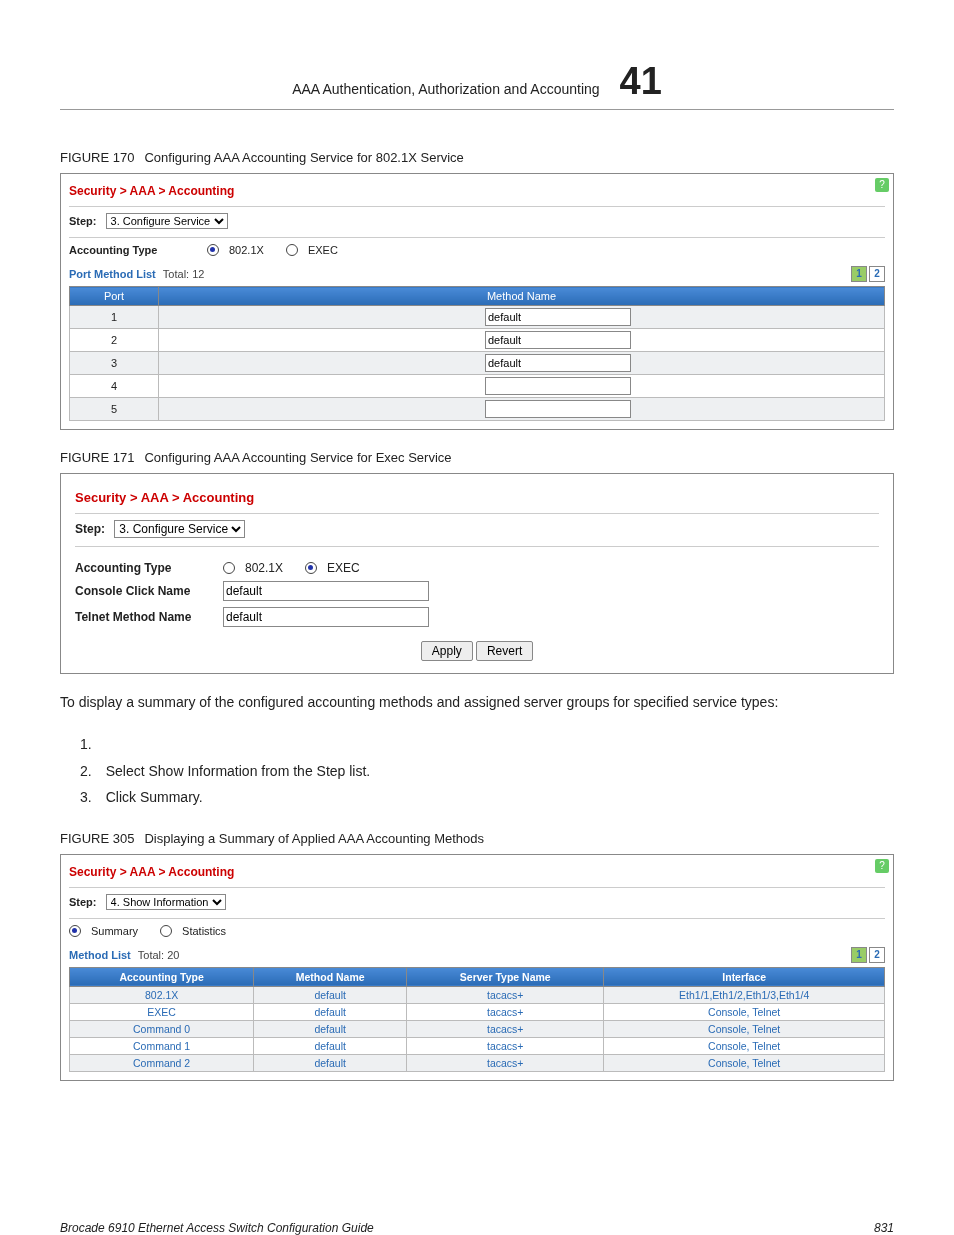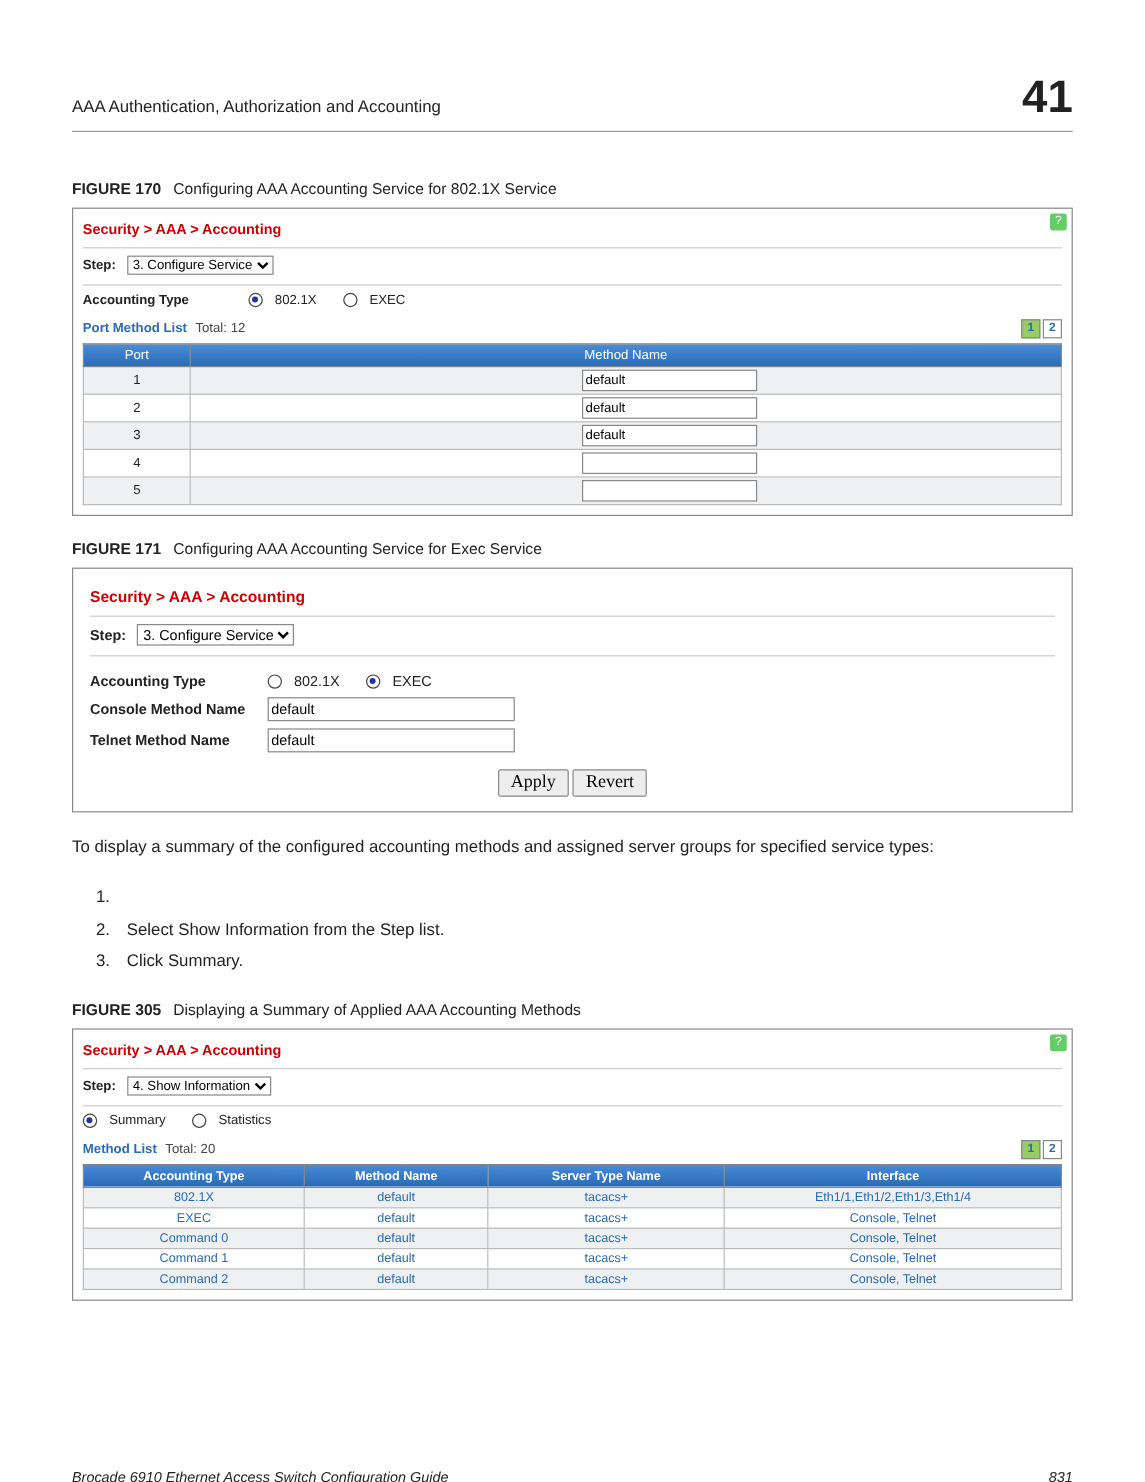--- a/index.html
+++ b/index.html
@@ -8,31 +8,31 @@
     background: #fff;
     width: 954px;
     font-size: 13px;
     color: #222;
   }
   .page {
     padding: 60px 60px 30px 60px;
   }
   .header-row {
     display: flex;
-    justify-content: space-between;
+    justify-content: center;
     align-items: baseline;
     gap: 20px;
     border-bottom: 1px solid #999;
     padding-bottom: 6px;
     margin-bottom: 40px;
   }
   .header-title { font-size: 14px; }
   .header-num { font-size: 38px; font-weight: bold; }
   .fig-caption { font-size: 13px; margin: 20px 0 8px 0; }
-  .fig-caption b { font-weight: bold; margin-right: 10px; }
+  .fig-caption b { font-weight: normal; margin-right: 10px; }
   .panel {
     border: 1px solid #888;
     padding: 6px 8px 8px 8px;
     font-size: 11px;
     margin-bottom: 10px;
     position: relative;
   }
   .breadcrumb { color: #c00; font-weight: bold; font-size: 12px; margin: 4px 0 8px 0; }
   .help-icon {
     position: absolute; right: 4px; top: 4px;
@@ -57,23 +57,22 @@
   table.gtable { width: 100%; border-collapse: collapse; font-size: 11px; }
   table.gtable th {
     background: linear-gradient(#4a8bd8, #2a6bb5);
     color: #fff; font-weight: normal; padding: 3px 4px; border: 1px solid #888;
     text-align: center;
   }
   table.gtable td { border: 1px solid #bbb; padding: 2px 4px; text-align: center; }
   table.gtable tr:nth-child(even) td { background: #eef0f2; }
   table.gtable .mcell { text-align:left; padding-left: 40%; }
   .btn {
-    border:1px solid #888; background:#eee; font-size:15px; padding:2px 10px;
+    border:1px solid #888; background:#eee; font-size:12px; padding:2px 10px;
     border-radius:2px;
-    font-family:Liberation Serif, serif;
   }
   .btn-row { text-align:center; margin-top:14px; }
   .body-text { font-size:14px; line-height:1.5; margin: 18px 0; }
   .steps { font-size:14px; line-height:1.9; padding-left: 20px; }
   .steps div { display:flex; gap:14px; }
   table.summary { width:100%; border-collapse:collapse; font-size:10.5px; }
   table.summary th { background: linear-gradient(#4a8bd8,#2a6bb5); color:#fff; padding:3px; border:1px solid #888; font-weight:bold; text-align:center; }
   table.summary td { border:1px solid #bbb; padding:2px 4px; text-align:center; color:#2a6bb5; }
   table.summary tr:nth-child(even) td { background:#eef0f2; }
   .footer { display:flex; justify-content:space-between; font-style:italic; font-size:12px; margin-top: 140px; }
@@ -161,21 +160,21 @@
     </div>
     <div class="hr"></div>
     <div class="row" style="font-size:12px; margin-top:14px;">
       <span class="lbl" style="min-width:140px;font-size:12px;">Accounting Type</span>
       <span class="radio-dot"></span>
       <span class="radio-lbl" style="font-size:12px;">802.1X</span>
       <span class="radio-dot sel"></span>
       <span class="radio-lbl" style="font-size:12px;">EXEC</span>
     </div>
     <div class="row" style="font-size:12px;">
-      <span class="lbl" style="min-width:140px;font-size:12px;">Console Method Name</span>
+      <span class="lbl" style="min-width:140px;font-size:12px;">Console Click Name</span>
       <input type="text" style="width: 200px; font-size: 12px; height: 18px;" value="default">
     </div>
     <div class="row" style="font-size:12px;">
       <span class="lbl" style="min-width:140px;font-size:12px;">Telnet Method Name</span>
       <input type="text" style="width: 200px; font-size: 12px; height: 18px;" value="default">
     </div>
     <div class="btn-row">
       <button class="btn">Apply</button>
       <button class="btn">Revert</button>
     </div>

